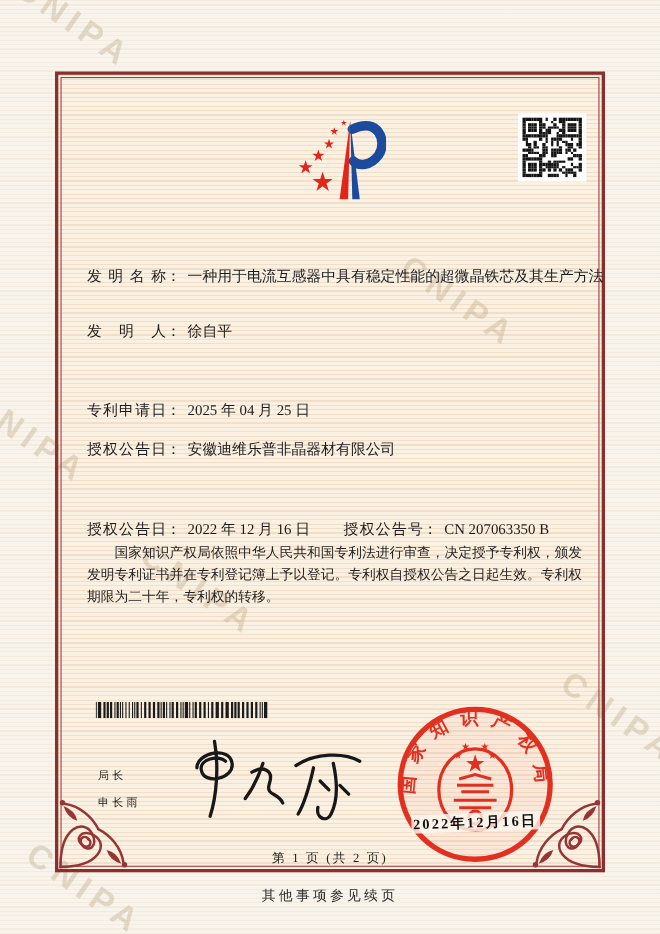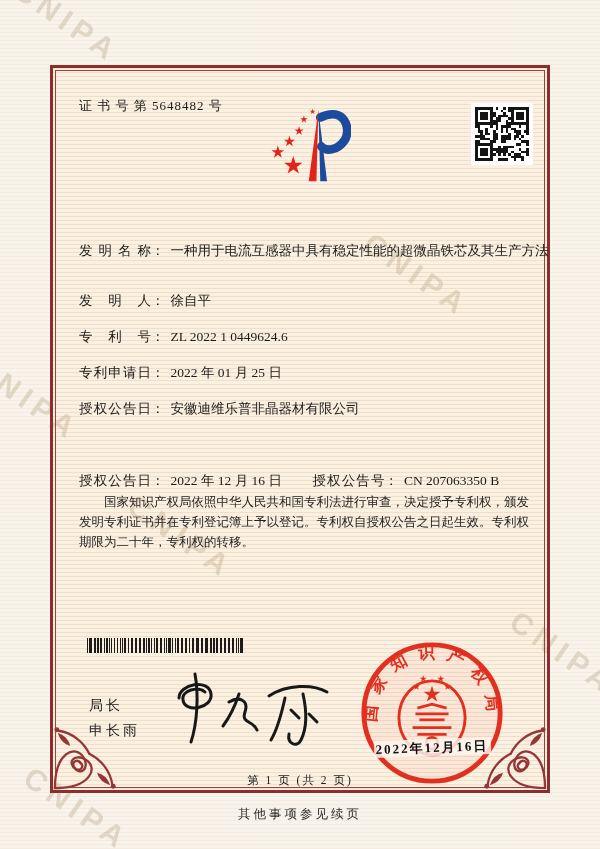--- a/index.html
+++ b/index.html
@@ -34,21 +34,21 @@
   .field{position:absolute;left:26px;right:18px;font-size:13.5px;white-space:nowrap;}
   .flabel{display:inline-block;width:72px;text-align:justify;text-align-last:justify;}
   .fvalue{margin-left:6px;}
   .fpair{display:inline-block;}
   .fpair.first{width:230px;}
   .paras{position:absolute;left:26px;width:450px;top:424px;font-size:12.5px;line-height:1.6;text-align:justify;color:#232323;}
   .paras p{margin:0;text-indent:2em;}
   .barcode{position:absolute;left:34px;top:570px;width:158px;height:15px;font-size:0;white-space:nowrap;overflow:hidden;}
   .barcode b{display:inline-block;height:100%;background:#1d1b1a;}
   .barcode s{display:inline-block;height:100%;}
-  .signer{position:absolute;left:36px;top:625px;font-size:14px;line-height:25px;letter-spacing:3px;}
+  .signer{position:absolute;left:36px;top:625px;font-size:10px;line-height:25px;letter-spacing:3px;}
   .signature{position:absolute;left:112px;top:600px;z-index:4;}
   .seal{position:absolute;left:306px;top:572px;z-index:4;}
   .seal-date{
     position:absolute;left:294px;top:671px;width:170px;z-index:5;text-align:center;
     font-size:13px;font-weight:bold;color:#111;transform:rotate(-2deg);
   }
   .seal-date span{background:rgba(252,247,238,0.82);padding:1px 2px;letter-spacing:2px;}
   .page-note{position:absolute;left:0;right:0;top:705px;text-align:center;font-size:11.5px;letter-spacing:2px;}
   .flourish{position:absolute;z-index:4;bottom:0;}
   .fl-right{right:0;}
@@ -65,21 +65,20 @@
   <div class="watermark" style="left:6px;top:4px;">CNIPA</div>
   <div class="watermark" style="left:356px;top:258px;">CNIPA</div>
   <div class="watermark" style="left:-34px;top:382px;">CNIPA</div>
   <div class="watermark" style="left:120px;top:520px;">CNIPA</div>
   <div class="watermark" style="left:502px;top:636px;">CNIPA</div>
   <div class="watermark" style="left:16px;top:792px;">CNIPA</div>
 
   <div class="frame">
     <div class="frame-inner"></div>
 
-    <div class="cert-no">证 书 号 第 5648482 号</div>
 
     <svg class="logo" width="100" height="82" viewBox="0 0 100 85">
       <defs>
         <path id="star" d="M0,-1 L0.2245,-0.309 0.951,-0.309 0.363,0.118 0.588,0.809 0,0.382 -0.588,0.809 -0.363,0.118 -0.951,-0.309 -0.2245,-0.309 Z"></path>
       </defs>
       <path d="M70,14 C95,2 103,26 95,38 C87,49 76,49 71,44" stroke="#1c4b9e" stroke-width="9" fill="none" stroke-linecap="round"></path>
       <polygon points="68,6 70,80 77,80" fill="#1c4b9e"></polygon>
       <polygon points="58,80 68,6 66,80" fill="#e1251b"></polygon>
       <use href="#star" transform="translate(42,64) scale(10)" fill="#e1251b"></use>
       <use href="#star" transform="translate(26,50) scale(7)" fill="#e1251b"></use>
@@ -533,25 +532,22 @@
         <i class=""></i>
       </div>
 
 
     <div class="field" style="top:174px">
       <span class="flabel">发明名称</span><span>：</span><span class="fvalue">一种用于电流互感器中具有稳定性能的超微晶铁芯及其生产方法</span>
     </div>
     <div class="field" style="top:224px">
       <span class="flabel">发明人</span><span>：</span><span class="fvalue">徐自平</span>
     </div>
-    <div class="field" style="top:260px">
-      <span class="flabel">专利号</span><span>：</span><span class="fvalue">ZL 2022 1 0449624.6</span>
-    </div>
     <div class="field" style="top:296px">
-      <span class="flabel">专利申请日</span><span>：</span><span class="fvalue">2022 年 01 月 25 日</span>
+      <span class="flabel">专利申请日</span><span>：</span><span class="fvalue">2025 年 04 月 25 日</span>
     </div>
     <div class="field" style="top:332px">
       <span class="flabel">授权公告日</span><span>：</span><span class="fvalue">安徽迪维乐普非晶器材有限公司</span>
     </div>
     <div class="field" style="top:404px">
       <span class="fpair first">
         <span class="flabel">授权公告日</span><span>：</span><span class="fvalue">2022 年 12 月 16 日</span>
       </span>
       <span class="fpair">
         <span class="flabel">授权公告号</span><span>：</span><span class="fvalue">CN 207063350 B</span>

